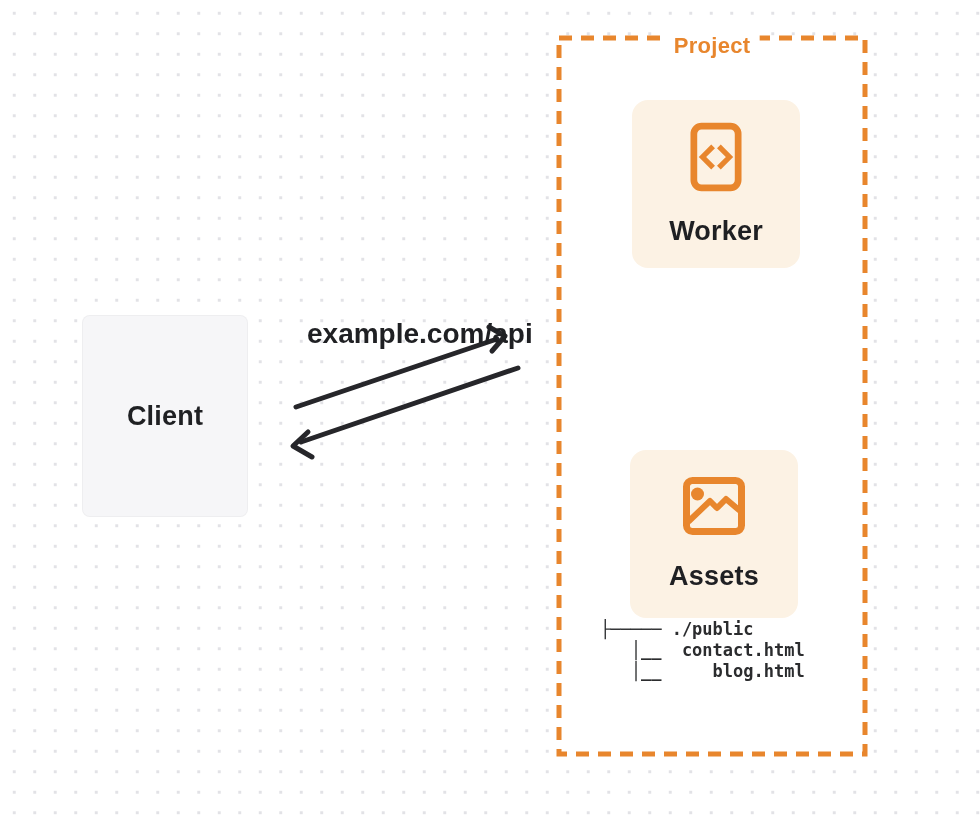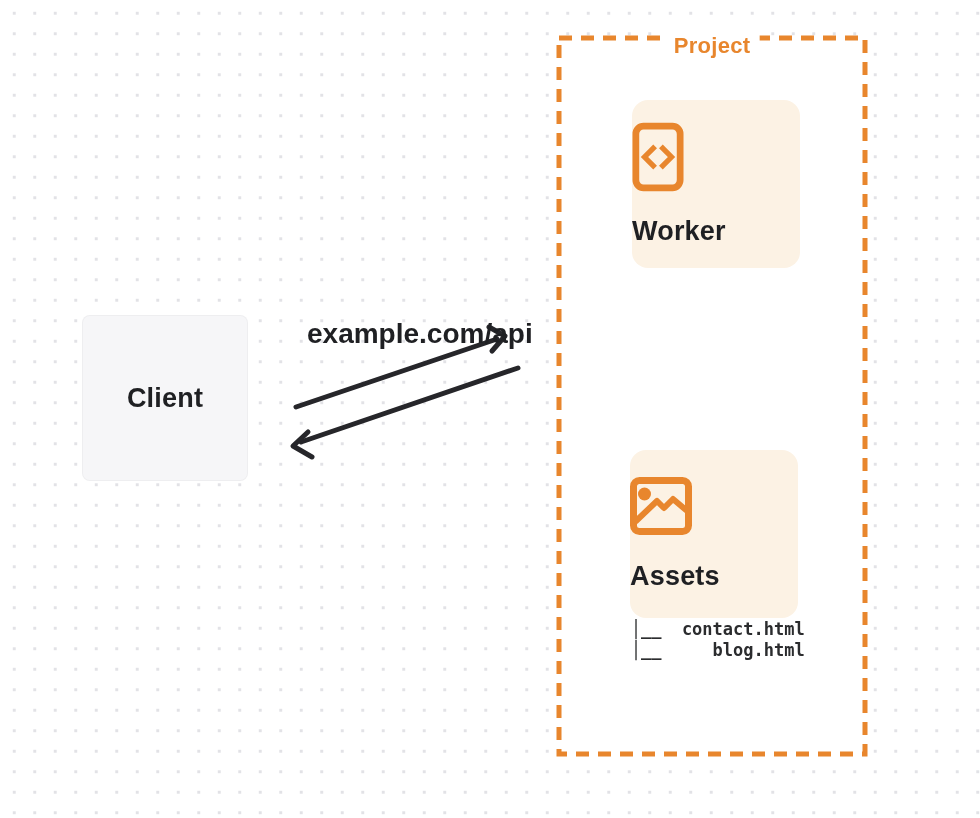--- a/index.html
+++ b/index.html
@@ -42,21 +42,21 @@
   .arrow-head {
     stroke: var(--ink);
     stroke-width: 5;
     stroke-linecap: round;
     stroke-linejoin: round;
     fill: none;
   }
   .client-box {
     position: absolute;
     left: 82px; top: 315px;
-    width: 166px; height: 166px;
+    width: 166px; height: 202px;
     background: var(--client-bg);
     border: 1px solid rgba(0,0,0,0.03);
     border-radius: 8px;
     display: flex;
     align-items: center;
     justify-content: center;
     z-index: 2;
   }
   .client-box .node-label {
     font-size: 27px;
@@ -105,20 +105,21 @@
     white-space: nowrap;
     margin-top: 8px;
   }
   .card {
     position: absolute;
     width: 168px; height: 168px;
     background: var(--card-bg);
     border-radius: 16px;
     display: flex;
     flex-direction: column;
+    align-items: center;
     justify-content: center;
   }
   .card .node-label {
     font-size: 27px;
     font-weight: 700;
     color: var(--text-dark);
     letter-spacing: 0.2px;
   }
   .card-worker { left: 76px; top: 65px; gap: 24px; }
   .card-assets { left: 74px; top: 415px; gap: 26px; }
@@ -179,18 +180,19 @@
     <div class="card card-assets">
       <svg width="62" height="58" viewBox="0 0 62 58" xmlns="http://www.w3.org/2000/svg">
         <rect class="icon-stroke" x="3.5" y="3.5" width="55" height="51" rx="6" stroke-width="7"></rect>
         <circle class="icon-fill" cx="14.5" cy="17" r="6.5"></circle>
         <path class="icon-stroke" d="M6 44 L27 24 L34 31 L43 22 L56 33" stroke-width="6" stroke-linecap="round" stroke-linejoin="round"></path>
       </svg>
       <span class="node-label">Assets</span>
     </div>
 
     <div class="file-tree">
+      <div class="tree-line">├───── ./public</div>
       <div class="tree-line">   │__  contact.html</div>
       <div class="tree-line">   │__     blog.html</div>
     </div>
   </div>
 
 </div>
 
 </body></html>

